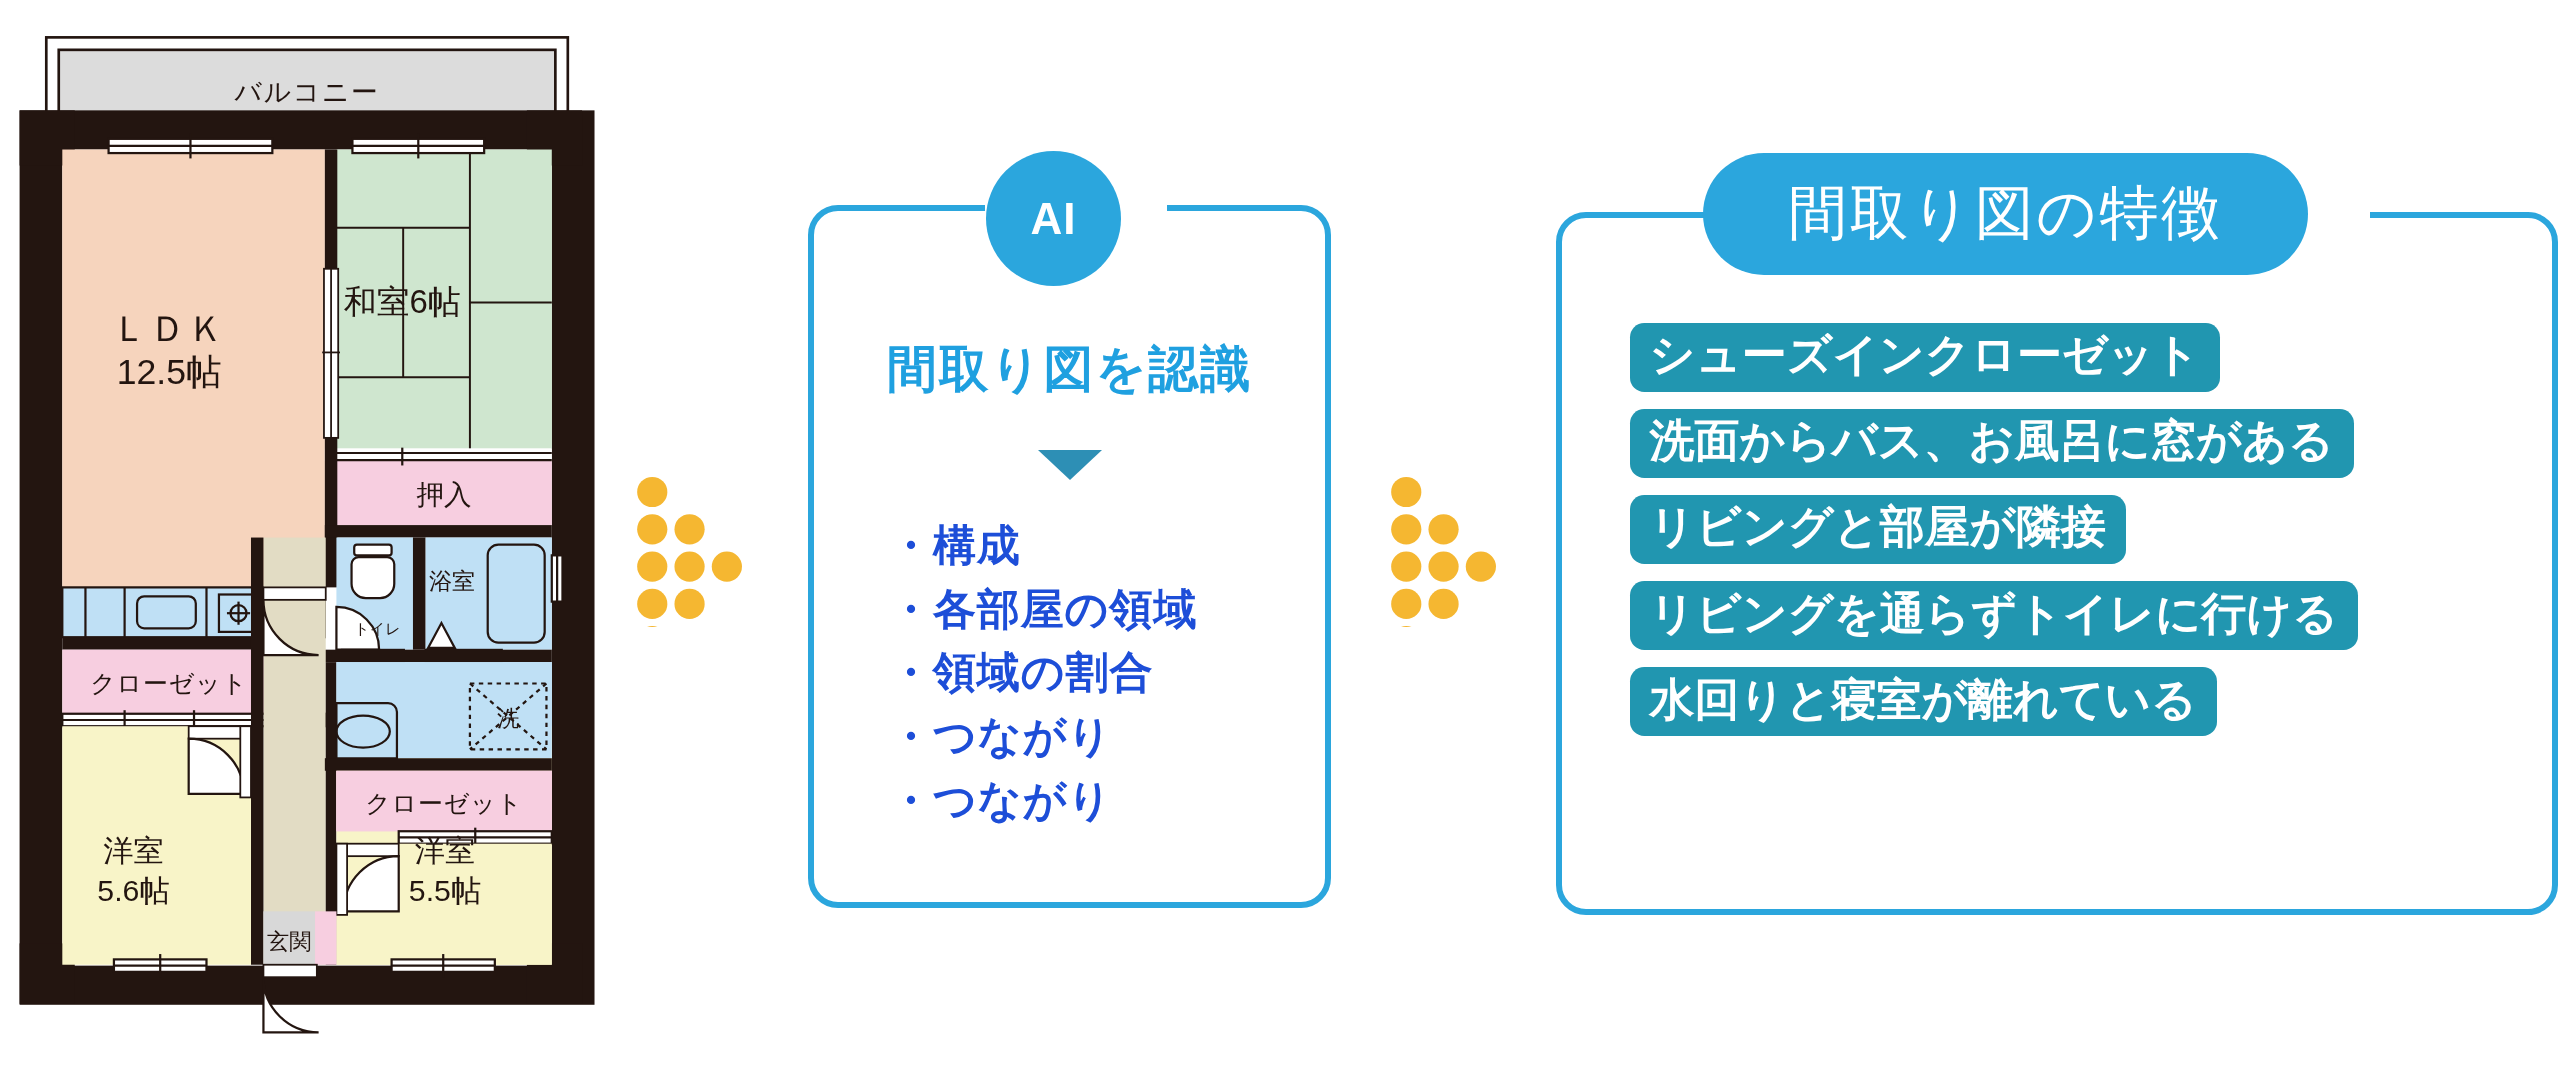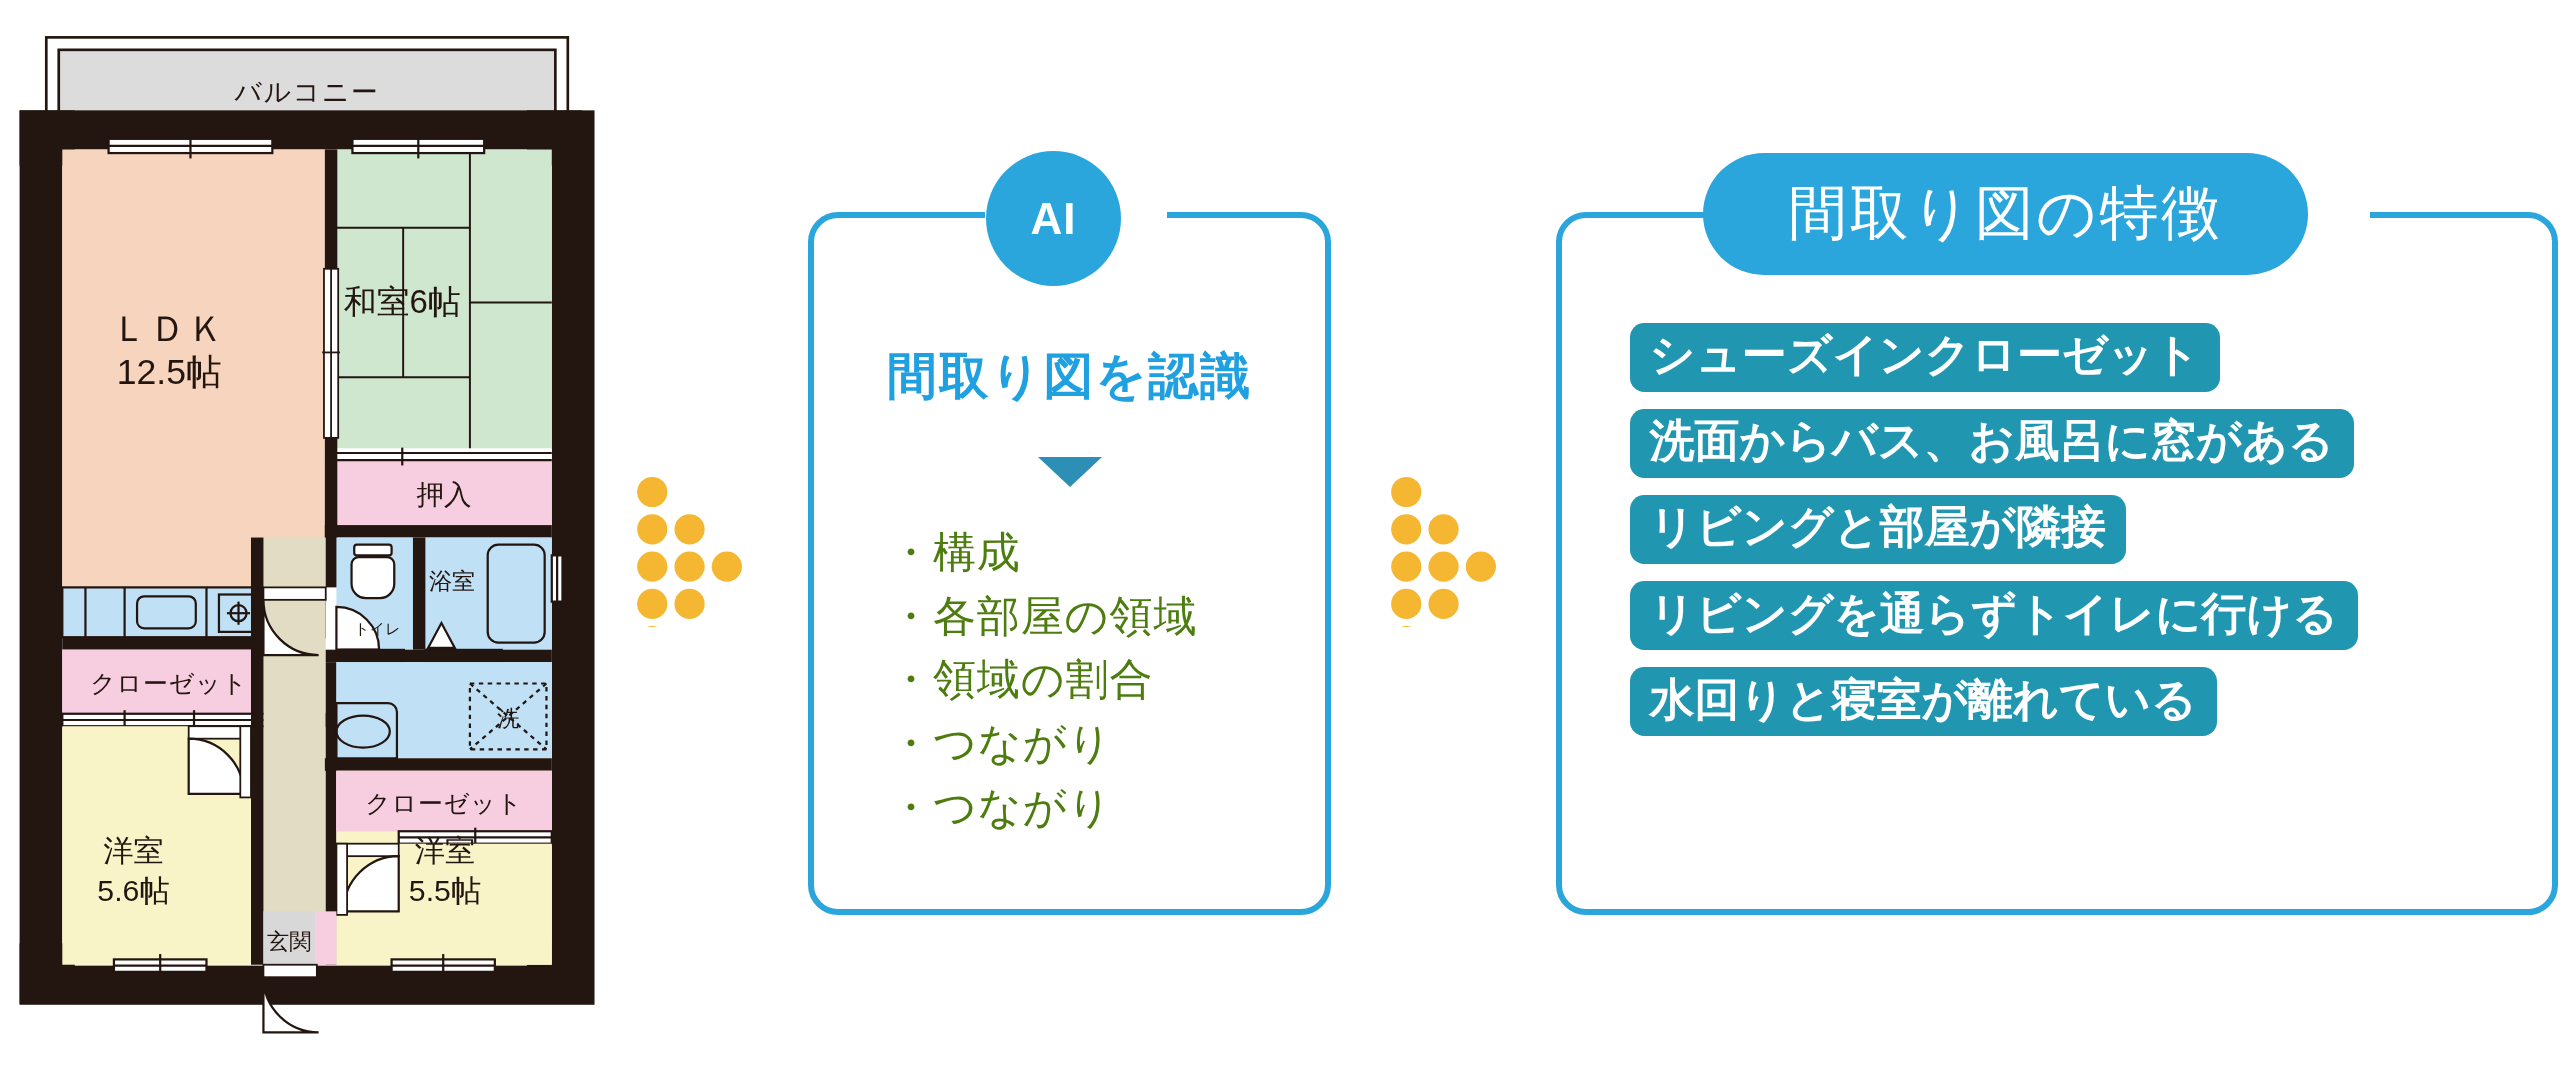--- a/index.html
+++ b/index.html
@@ -28,21 +28,21 @@
   
   .dot-arrow { position: absolute; }
 
   
   .panel {
     position: absolute;
     border: 6.2px solid #2ba6dd;
     border-radius: 30px;
     background: #ffffff;
   }
-  #ai-panel   { left: 808px;  top: 212px; width: 523px;  height: 703px; }
+  #ai-panel   { left: 808px;  top: 205px; width: 523px;  height: 703px; }
   #feat-panel { left: 1556px; top: 212px; width: 1002px; height: 703px; }
 
   
   .notch {
     position: absolute;
     background: #ffffff;
     height: 12.5px;
   }
 
   
@@ -102,22 +102,22 @@
     border-top: 30px solid #2d8fb5;
   }
   #ai-list {
     position: absolute;
     left: 75px; top: 303px;
     list-style: none;
     margin: 0; padding: 0;
   }
   #ai-list li {
     font-size: 43px;
-    font-weight: normal;
-    color: #4d7c0f;
+    font-weight: bold;
+    color: #1d4ed8;
     line-height: 1.48;
     white-space: nowrap;
     letter-spacing: 0.9px;
   }
 
   
   #feat-rows {
     position: absolute;
     left: 68px; top: 105px;
     right: 36px;

